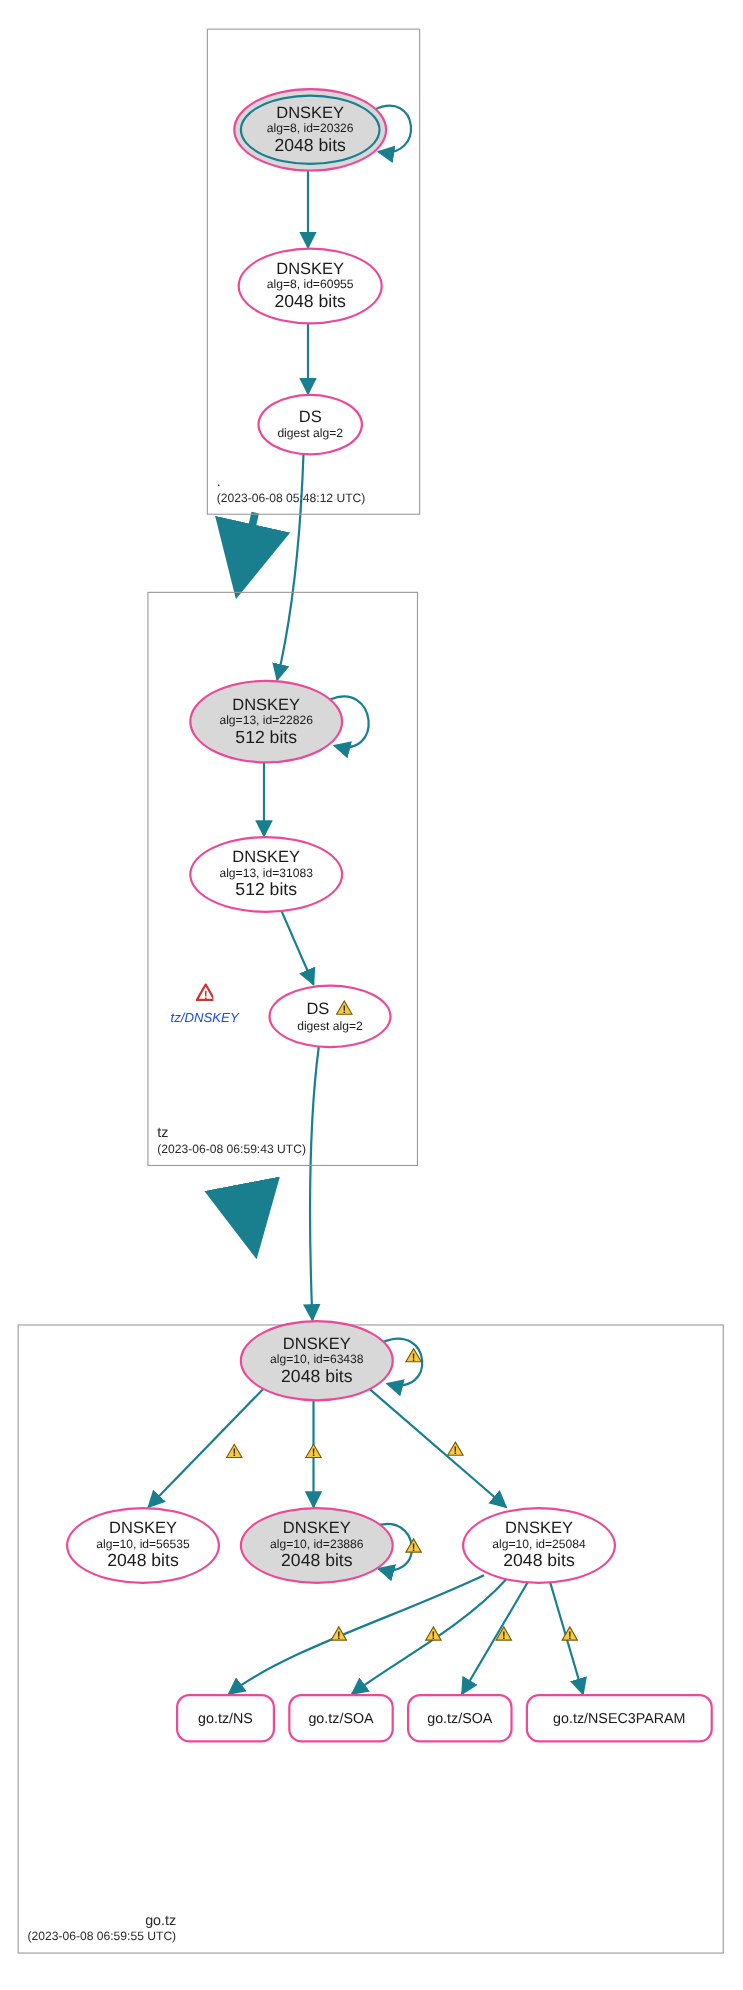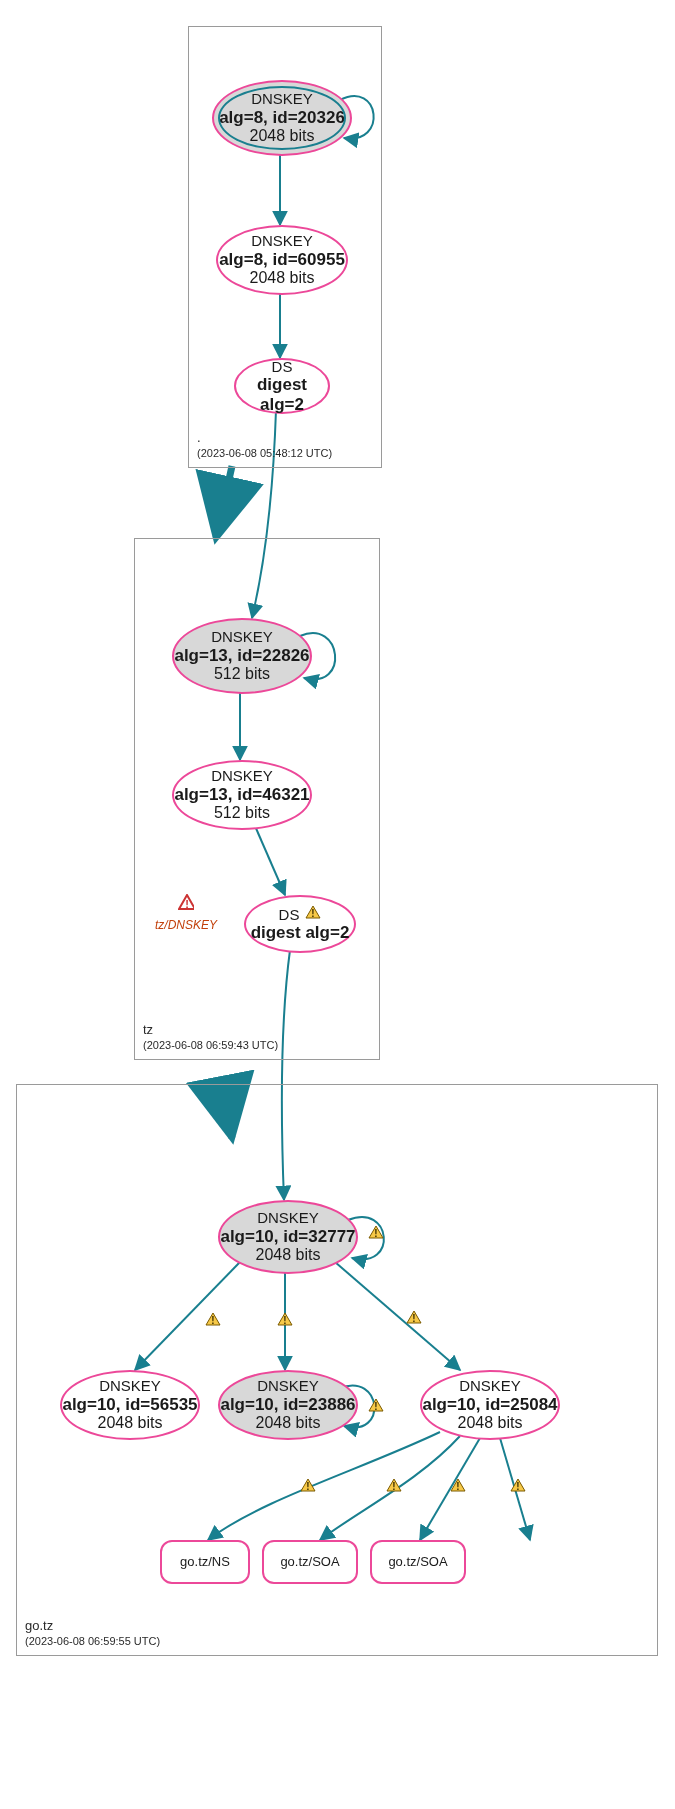--- a/index.html
+++ b/index.html
@@ -53,34 +53,34 @@
   .node.fill-grey { background: #d8d8d8; }
   .node.double::after {
     content: "";
     position: absolute;
     top: 4px; left: 4px; right: 4px; bottom: 4px;
     border: 2px solid #197f8f;
     border-radius: 50%;
     pointer-events: none;
   }
   .node .t1 { font-size: 15px; }
-  .node .t2 { font-size: 17px; font-weight: bold; }
+  .node .t2 { font-size: 11px; }
   .node .t3 { font-size: 16px; }
   .warn-tri {
     position: absolute;
     width: 16px; height: 14px;
     display: flex; align-items: center; justify-content: center;
     pointer-events: none;
   }
   .warn-tri svg { display:block; }
   .ghost-label {
     position: absolute;
     font-size: 12px;
     font-style: italic;
-    color: #c2410c;
+    color: #1d4ed8;
   }
 </style>
 </head>
 <body>
 
 <div class="canvas">
 
   <svg class="edges">
     <defs>
       <marker id="ah" viewBox="0 0 10 10" refX="9" refY="5" markerWidth="8" markerHeight="8" orient="auto-start-reverse">
@@ -162,21 +162,21 @@
   </div>
 
   <div class="node ellipse fill-grey" style="left:172px; top:618px; width:136px; height:72px;">
     <div class="t1">DNSKEY</div>
     <div class="t2">alg=13, id=22826</div>
     <div class="t3">512 bits</div>
   </div>
 
   <div class="node ellipse" style="left:172px; top:760px; width:136px; height:66px;">
     <div class="t1">DNSKEY</div>
-    <div class="t2">alg=13, id=46321</div>
+    <div class="t2">alg=13, id=31083</div>
     <div class="t3">512 bits</div>
   </div>
 
   <div class="ghost-label" style="left:155px; top:918px;">tz/DNSKEY</div>
   <div class="warn-tri" style="left:178px; top:895px;">
     <svg width="18" height="16">
         <polygon points="9,1 17,15 1,15" fill="#ffffff" stroke="#cc3333" stroke-width="2"></polygon>
         <text x="9" y="14" text-anchor="middle" font-size="11" font-weight="bold" fill="#cc3333">!</text>
       </svg>
   </div>
@@ -187,30 +187,30 @@
       <span>
         <svg width="16" height="14">
             <polygon points="8,1 15,13 1,13" fill="#f7c948" stroke="#7a5a00" stroke-width="1"></polygon>
             <text x="8" y="12" text-anchor="middle" font-size="10" font-weight="bold" fill="#3a2d00">!</text>
           </svg>
       </span>
     </div>
     <div class="t2">digest alg=2</div>
   </div>
 
-  <div class="zone" style="left:16px; top:1084px; width:640px; height:570px;">
+  <div class="zone" style="left:16px; top:1204px; width:640px; height:570px;text-align:right;">
     <div class="zone-label">
       <div class="title">go.tz</div>
       <div class="ts">(2023-06-08 06:59:55 UTC)</div>
     </div>
   </div>
 
   <div class="node ellipse fill-grey" style="left:218px; top:1200px; width:136px; height:70px;">
     <div class="t1">DNSKEY</div>
-    <div class="t2">alg=10, id=32777</div>
+    <div class="t2">alg=10, id=63438</div>
     <div class="t3">2048 bits</div>
   </div>
   <div class="warn-tri" style="left:368px; top:1225px;">
     <svg width="16" height="14">
         <polygon points="8,1 15,13 1,13" fill="#f7c948" stroke="#7a5a00" stroke-width="1"></polygon>
         <text x="8" y="12" text-anchor="middle" font-size="10" font-weight="bold" fill="#3a2d00">!</text>
       </svg>
   </div>
 
   <div class="warn-tri" style="left:205px; top:1312px;">
@@ -283,14 +283,17 @@
 
   <div class="node rrect" style="left:160px; top:1540px; width:86px; height:40px;">
     <div class="t1" style="font-size:13px;">go.tz/NS</div>
   </div>
   <div class="node rrect" style="left:262px; top:1540px; width:92px; height:40px;">
     <div class="t1" style="font-size:13px;">go.tz/SOA</div>
   </div>
   <div class="node rrect" style="left:370px; top:1540px; width:92px; height:40px;">
     <div class="t1" style="font-size:13px;">go.tz/SOA</div>
   </div>
+  <div class="node rrect" style="left:478px; top:1540px; width:166px; height:40px;">
+    <div class="t1" style="font-size:13px;">go.tz/NSEC3PARAM</div>
+  </div>
 
 </div>
 
 </body></html>

